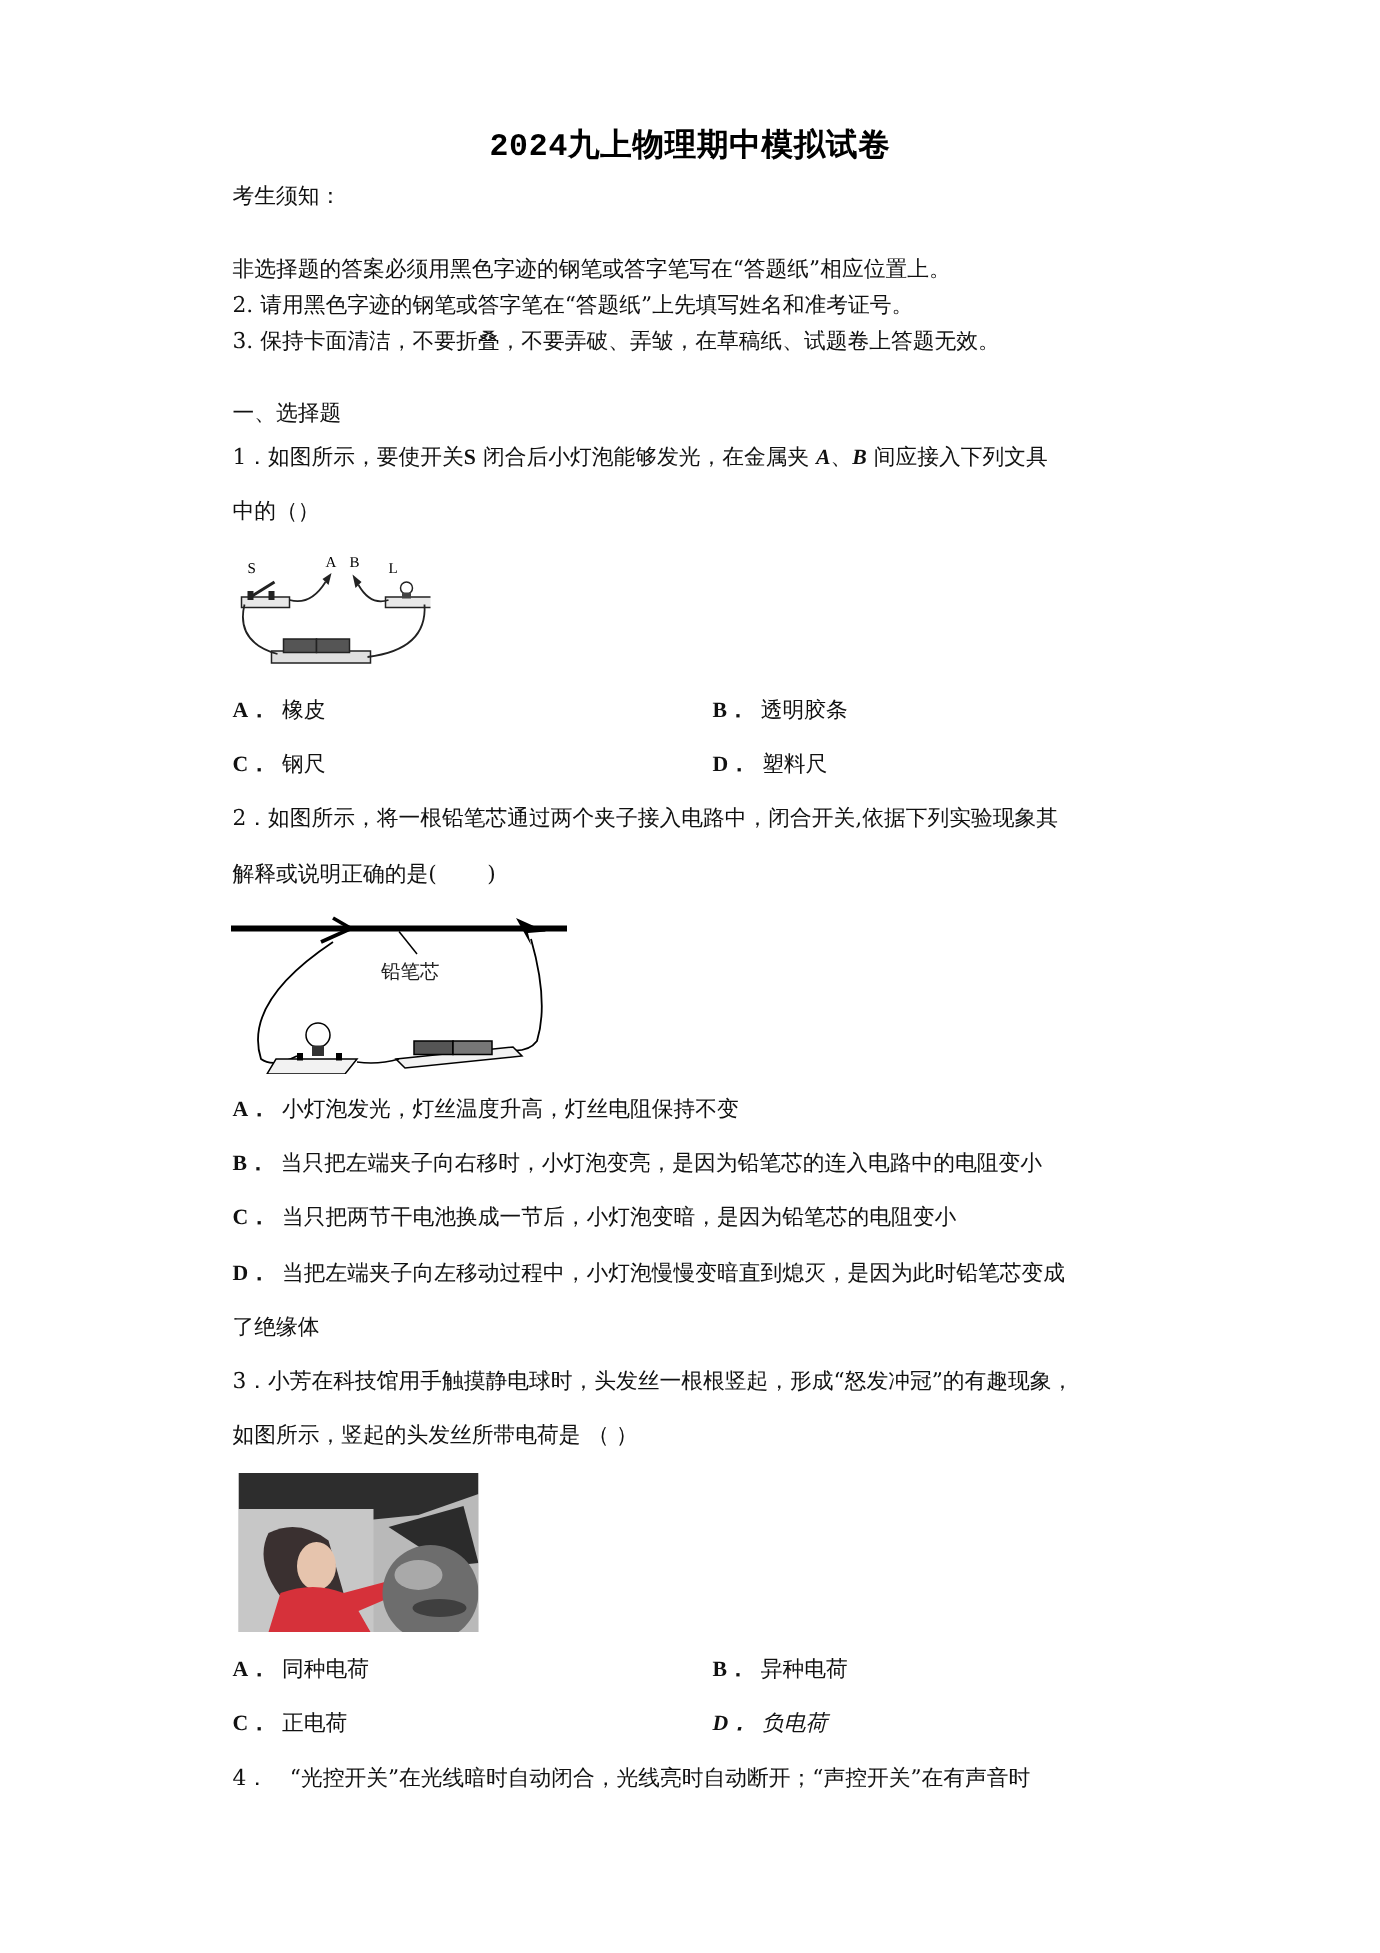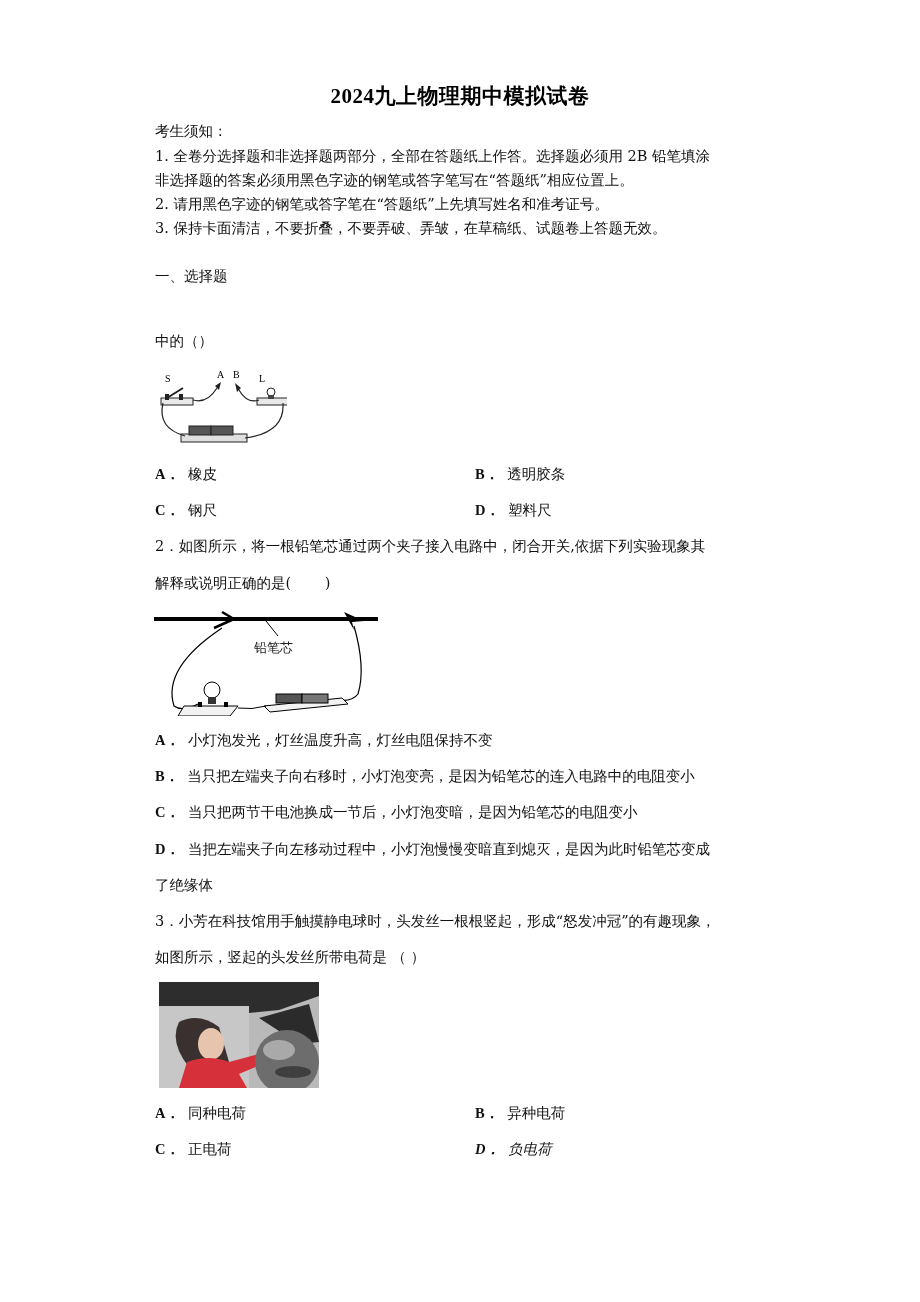--- a/index.html
+++ b/index.html
@@ -18,21 +18,21 @@
     .page {
       position: absolute;
       left: 0; top: 0;
       width: 920px; height: 1302px;
     }
     .title {
       position: absolute;
       left: 0; right: 0;
       top: 82px;
       text-align: center;
-      font-family: Liberation Serif, serif;
+      font-family: Liberation Mono, monospace;
       font-weight: bold;
       font-size: 21px;
       letter-spacing: 0.5px;
       color: #000;
     }
     .line {
       position: absolute;
       left: 155px;
       font-size: 14.5px;
       white-space: nowrap;
@@ -73,27 +73,29 @@
     }
   </style>
 </head>
 <body>
 
 <div class="page">
 
   <div class="title">2024九上物理期中模拟试卷</div>
 
   <div class="line" style="top:122px;">考生须知：</div>
-  <div class="line" style="top:147px;">1. 全卷分选择题和非选择题两部分，全部在答题纸上作答。选择题必须用 2B 铅笔填涂</div>
   <div class="line" style="top:171px;">非选择题的答案必须用黑色字迹的钢笔或答字笔写在“答题纸”相应位置上。</div>
   <div class="line" style="top:195px;">2. 请用黑色字迹的钢笔或答字笔在“答题纸”上先填写姓名和准考证号。</div>
   <div class="line" style="top:219px;">3. 保持卡面清洁，不要折叠，不要弄破、弄皱，在草稿纸、试题卷上答题无效。</div>
 
   <div class="line" style="top:267px;">一、选择题</div>
 
+  <div class="line" style="top:296px;">
+    <span>1．</span><span>如图所示，要使开关</span><span class="bd">S</span><span> 闭合后小灯泡能够发光，在金属夹 </span><span class="it">A</span><span>、</span><span class="it">B</span><span> 间应接入下列文具</span>
+  </div>
   <div class="line" style="top:332px;">中的（）</div>
 
   <div class="figure" style="left:155px; top:368px; width:132px; height:80px;">
     <svg width="132" height="80" viewBox="0 0 132 80">
 
       <rect x="6" y="30" width="32" height="7" fill="#e8e8e8" stroke="#222" stroke-width="1"></rect>
       <line x1="12" y1="30" x2="28" y2="20" stroke="#222" stroke-width="2"></line>
       <rect x="10" y="26" width="4" height="6" fill="#222"></rect>
       <rect x="24" y="26" width="4" height="6" fill="#222"></rect>
 
@@ -209,14 +211,17 @@
   <div class="opt" style="left:475px; top:1104px;">
     <span class="opt-label">B．</span><span>异种电荷</span>
   </div>
   <div class="opt" style="left:155px; top:1140px;">
     <span class="opt-label">C．</span><span>正电荷</span>
   </div>
   <div class="opt" style="left:475px; top:1140px;font-style:italic;">
     <span class="opt-label">D．</span><span>负电荷</span>
   </div>
 
+  <div class="line" style="top:1177px;">
+    <span>4．</span><span>　“光控开关”在光线暗时自动闭合，光线亮时自动断开；“声控开关”在有声音时</span>
+  </div>
 
 </div>
 
 </body></html>

